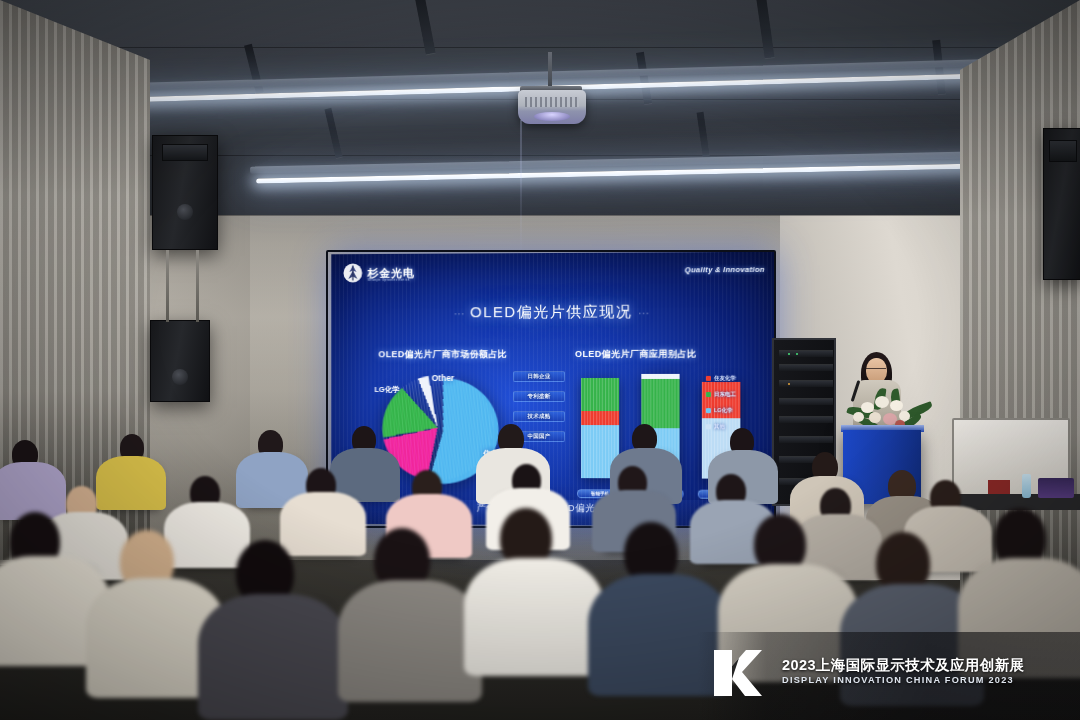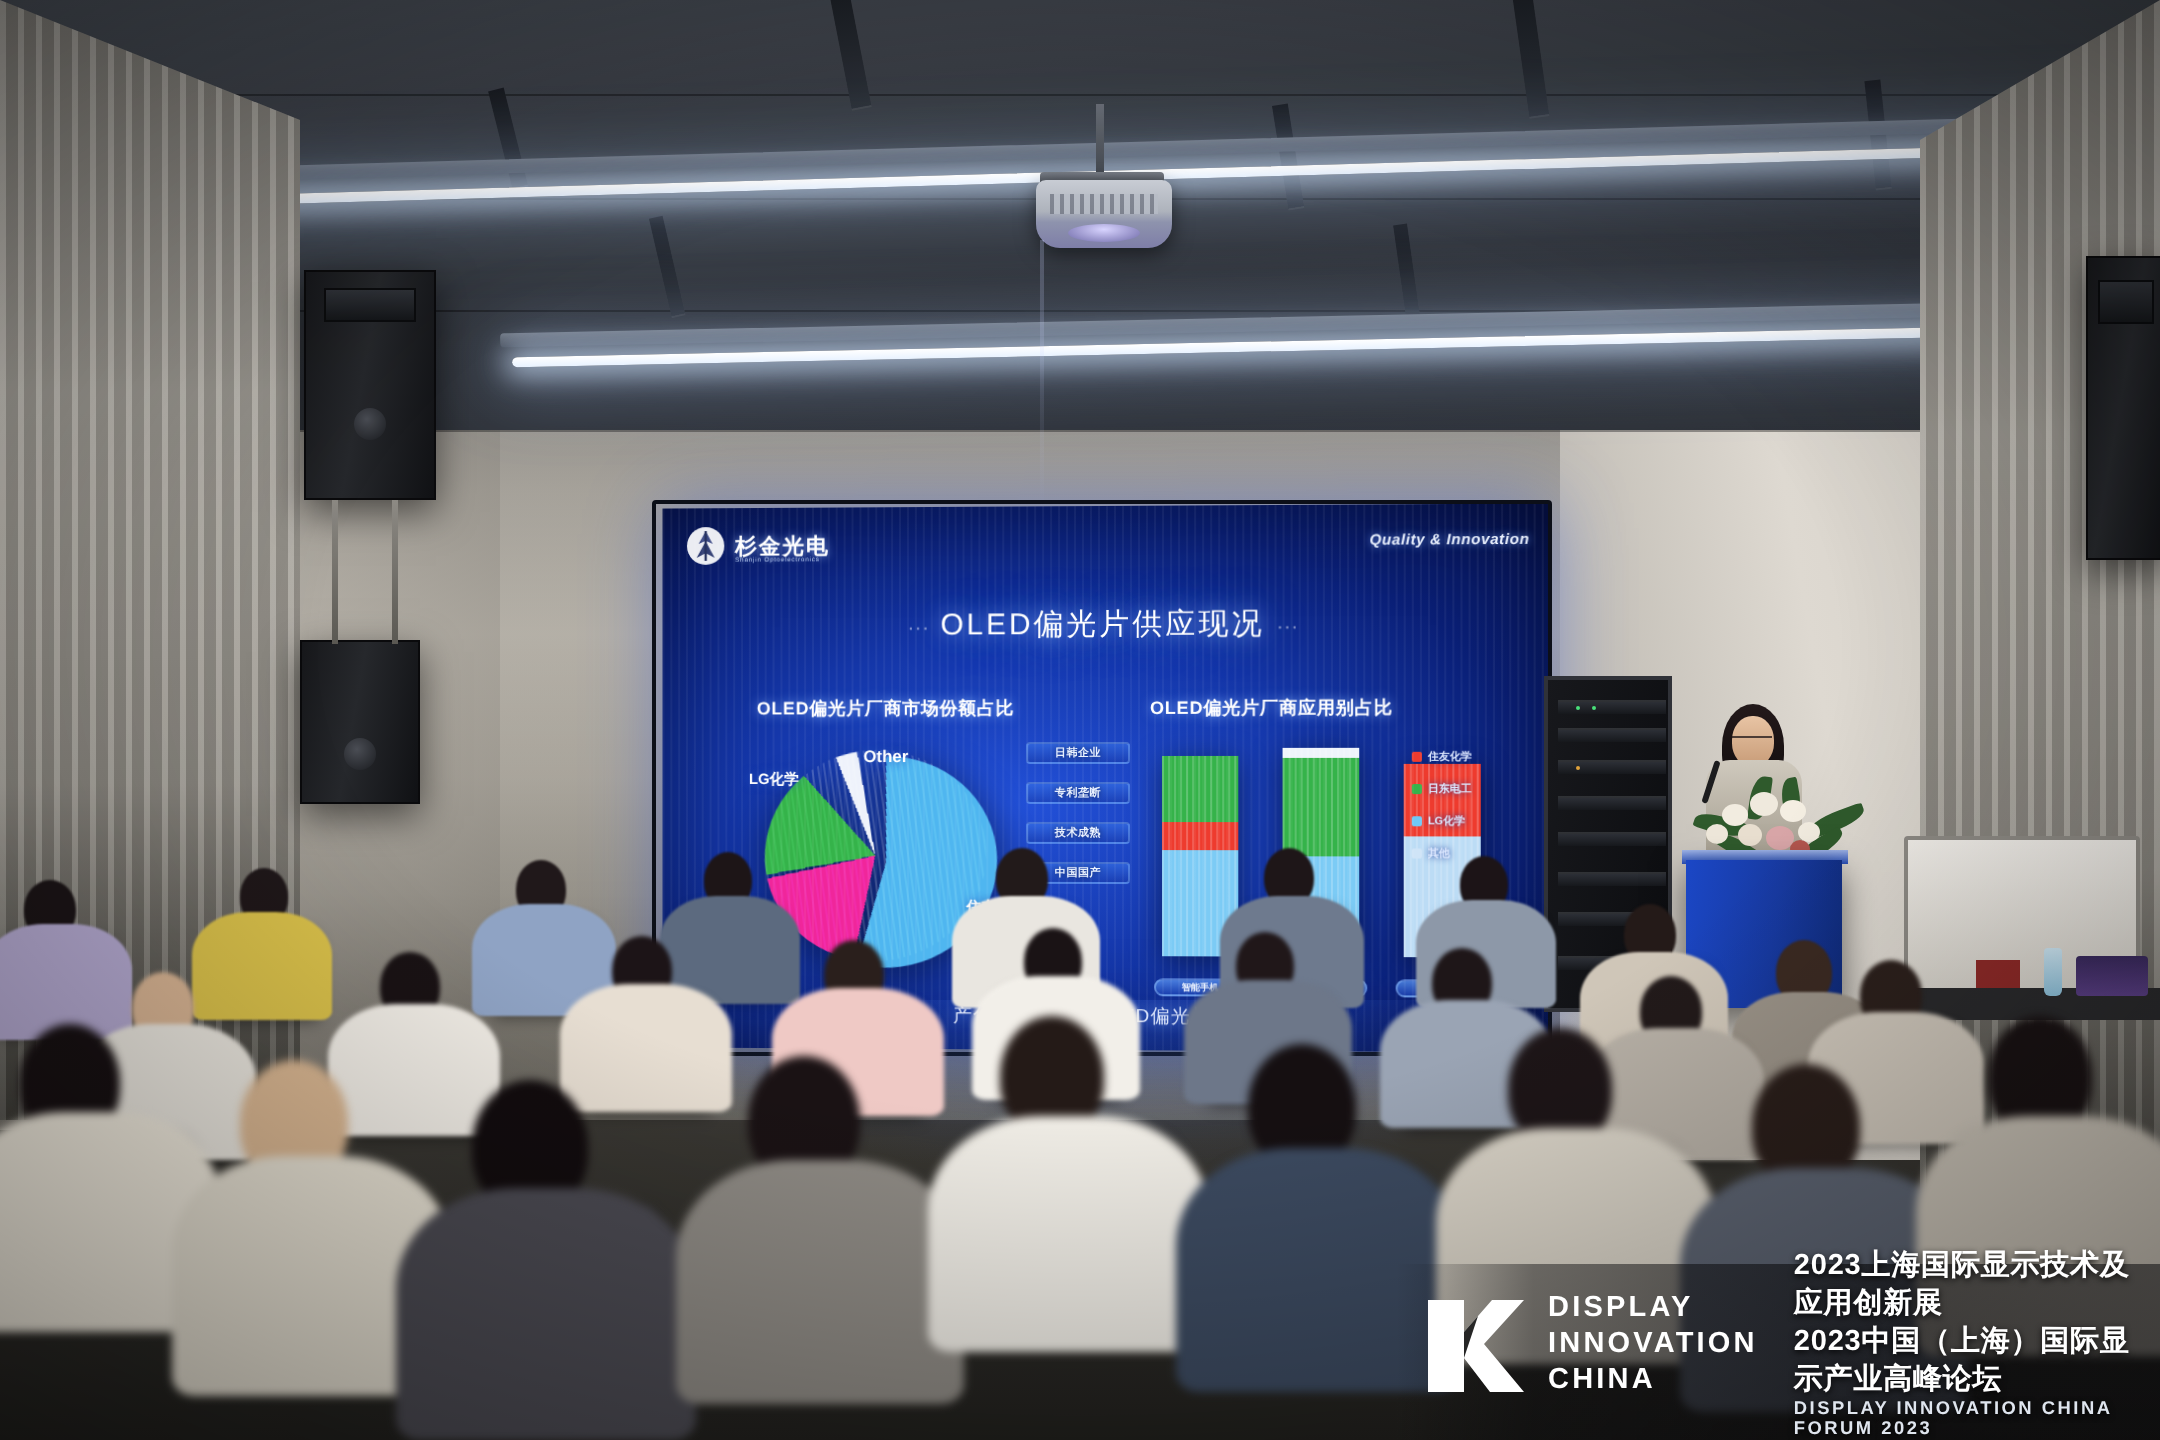--- a/index.html
+++ b/index.html
@@ -708,25 +708,19 @@
   <div class="vignette"></div>
 
   <div id="branding">
     <div class="scrim"></div>
     <div class="dic-logo">
       <svg width="52" height="50" viewBox="0 0 52 50">
         <path d="M2 2 H20 V18 L34 2 H50 L30 24 L50 48 H33 L20 31 V48 H2 Z" fill="#ffffff"></path>
         <path d="M20 18 L27 10 L20 31 Z" fill="#000000" opacity="0.85"></path>
       </svg>
     </div>
-    <div class="dic-words">
-      <div>DISPLAY</div>
-      <div>INNOVATION</div>
-      <div>CHINA</div>
-    </div>
     <div class="dic-right">
       <div class="dic-cn">2023上海国际显示技术及应用创新展</div>
-      <div class="dic-cn">2023中国（上海）国际显示产业高峰论坛</div>
       <div class="dic-en">DISPLAY INNOVATION CHINA FORUM 2023</div>
     </div>
   </div>
 
 </div>
 
 </body></html>

